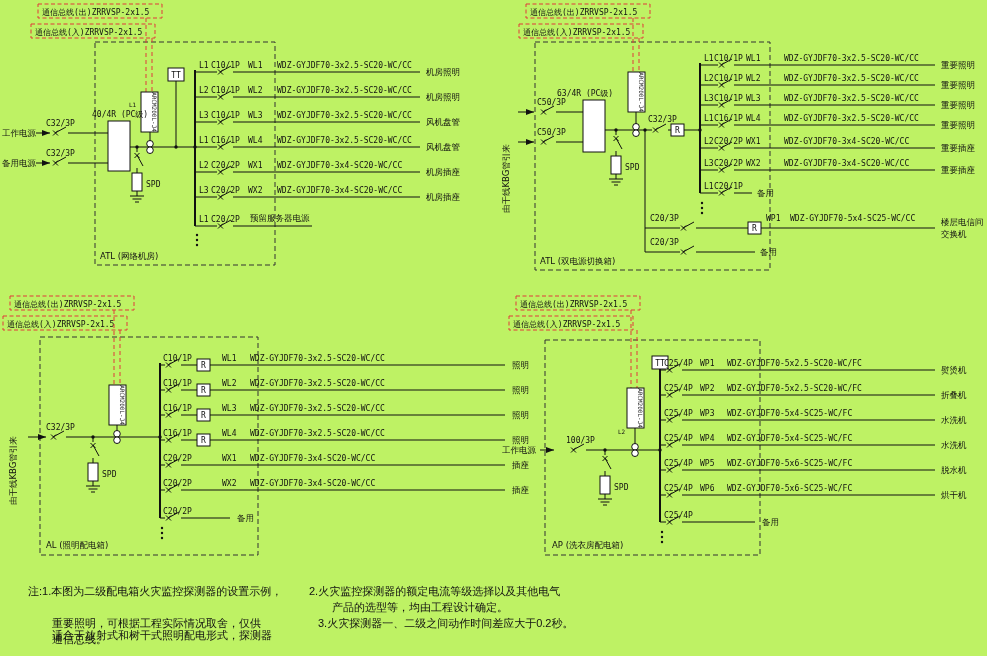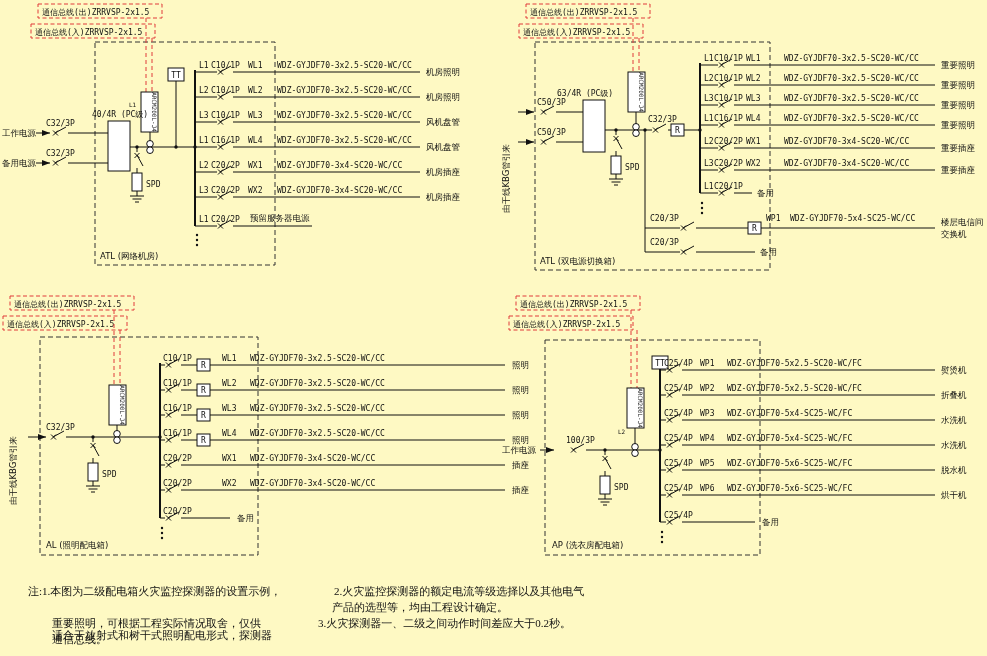--- a/index.html
+++ b/index.html
@@ -1,34 +1,34 @@
 <!DOCTYPE html>
 <html><head>
 <meta charset="utf-8">
 <style>
   html,body{margin:0;padding:0;background:#fff;}
-  .sheet{position:relative;width:987px;height:656px;background:#fef9c3;overflow:hidden;
+  .sheet{position:relative;width:987px;height:656px;background:#bef264;overflow:hidden;
          font-family:"DejaVu Sans",sans-serif;text-align:center;}
   svg{position:absolute;left:0;top:0;}
   
   .w{stroke:#111;stroke-width:1;fill:none;}
   .bus{stroke:#111;stroke-width:2;fill:none;}
   .box{fill:#fff;stroke:#111;stroke-width:1;}
   .encl{fill:none;stroke:#333;stroke-width:1;stroke-dasharray:5 3;}
   .rb{fill:none;stroke:#e03a3a;stroke-width:1;stroke-dasharray:4 2.5;}
   .rl{stroke:#e03a3a;stroke-width:1;stroke-dasharray:4 3;fill:none;}
   .cc{fill:#fff;stroke:#111;stroke-width:1;}
   .jd{fill:#111;stroke:none;}
   .ah{fill:#111;stroke:none;}
   text{font-family:"DejaVu Sans Mono","DejaVu Sans",monospace;font-size:8px;fill:#111;}
   .t{font-size:8px;}
   .s6{font-size:6px;}
   .zh{font-size:8.5px;font-family:"DejaVu Sans",sans-serif;}
   .note{position:absolute;font-size:11px;color:#111;white-space:nowrap;
-        font-family:Liberation Serif, serif;}
+        font-family:Liberation Sans, sans-serif;}
 </style>
 </head>
 <body>
 
 <div class="sheet">
   <svg id="diagram" width="987" height="656" viewBox="0 0 987 656">
       <g>
         <rect x="95" y="42" width="180" height="223" class="encl"></rect>
         <rect x="38" y="4" width="124" height="14" class="rb"></rect>
         <text x="42" y="14.5" class="t">通信总线(出)ZRRVSP-2x1.5</text>
@@ -580,17 +580,17 @@
         <circle cx="662" cy="537" r="1.2" class="jd"></circle>
         <circle cx="662" cy="542" r="1.2" class="jd"></circle>
         <text x="552" y="548" class="t zh">AP (洗衣房配电箱)</text>
       </g>
     </svg>
   <div>
     <div class="note" style="left:28px;top:584px">注:1.本图为二级配电箱火灾监控探测器的设置示例，</div>
     <div class="note" style="left:52px;top:628px">适合于放射式和树干式照明配电形式，探测器</div>
     <div class="note" style="left:52px;top:616px">重要照明，可根据工程实际情况取舍，仅供</div>
     <div class="note" style="left:52px;top:632px">通信总线。</div>
-    <div class="note" style="left:334px;top:584px">2.火灾监控探测器的额定电流等级选择以及其他电气</div>
+    <div class="note" style="left:309px;top:584px">2.火灾监控探测器的额定电流等级选择以及其他电气</div>
     <div class="note" style="left:332px;top:600px">产品的选型等，均由工程设计确定。</div>
     <div class="note" style="left:318px;top:616px">3.火灾探测器一、二级之间动作时间差应大于0.2秒。</div>
   </div>
 </div>
 
 </body></html>

